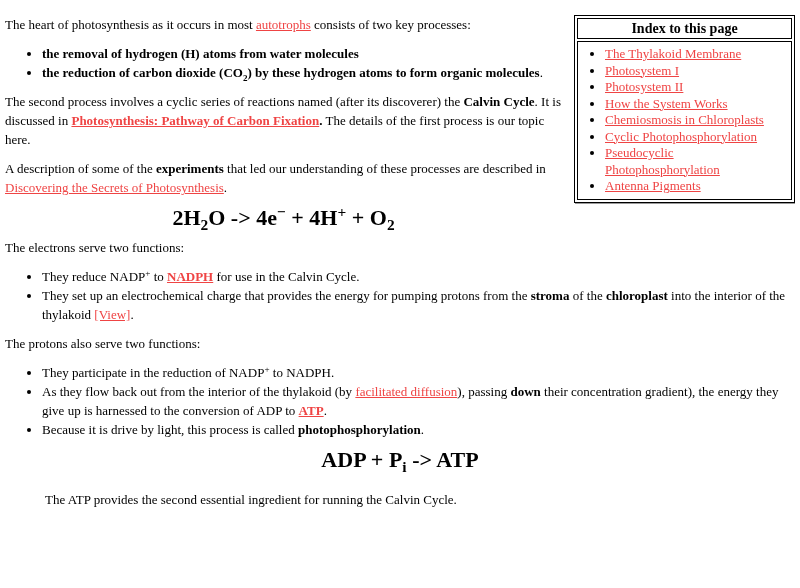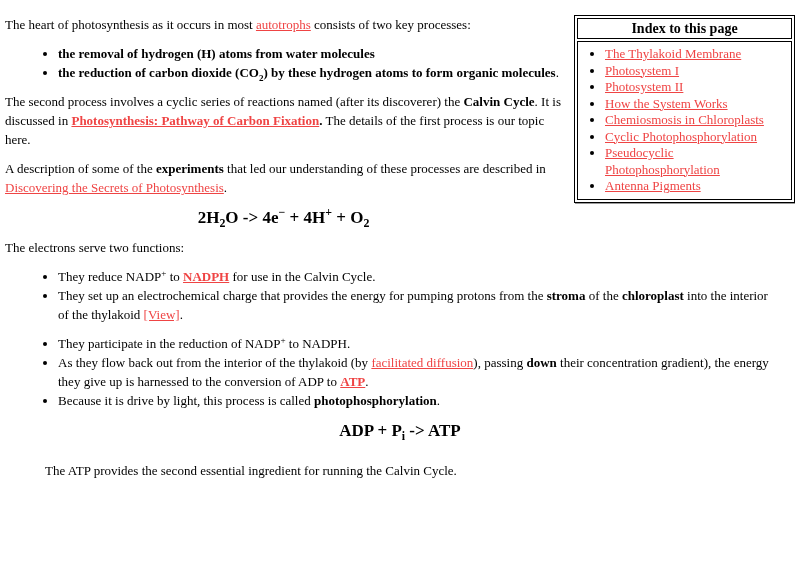--- a/index.html
+++ b/index.html
@@ -13,26 +13,26 @@
   }
   a { color: #ef4444; text-decoration: underline; cursor: pointer; }
   h1 {
     text-align: center;
     font-size: 25px;
     line-height: 28px;
     font-weight: bold;
     margin: 2px 0 16px 0;
   }
   p { margin: 10px 0; }
-  ul.content-list { margin: 10px 16px; padding-left: 37px; }
+  ul.content-list { margin: 10px 0; padding-left: 37px; }
   ul.content-list li { margin: 0; }
   .equation {
     text-align: center;
     font-weight: bold;
-    font-size: 17px;
+    font-size: 22px;
     line-height: 21px;
     margin: 4px 0;
   }
   .indent-note { margin: 20px 40px; }
   sub, sup { font-size: 70%; line-height: 0; }
 
   
   table.index-box {
     float: right;
     width: 221px;
@@ -96,20 +96,21 @@
 
   <div class="equation"><span style="font-weight: bold;">2H</span><span style="font-weight: bold;"><sub>2</sub></span><span style="font-weight: bold;">O -&gt; 4e</span><span style="font-weight: bold;"><sup>−</sup></span><span style="font-weight: bold;"> + 4H</span><span style="font-weight: bold;"><sup>+</sup></span><span style="font-weight: bold;"> + O</span><span style="font-weight: bold;"><sub>2</sub></span></div>
 
   <p>The electrons serve two functions:</p>
 
   <ul class="content-list">
     <li><span>They reduce NADP</span><span><sup>+</sup></span><span> to </span><a href="#" style="font-weight: bold; text-decoration: underline;">NADPH</a><span> for use in the Calvin Cycle.</span></li>
     <li><span>They set up an electrochemical charge that provides the energy for pumping protons from the </span><span style="font-weight: bold;">stroma</span><span> of the </span><span style="font-weight: bold;">chloroplast</span><span> into the interior of the thylakoid </span><a href="#">[View]</a><span>.</span></li>
   </ul>
 
+  <p>The protons also serve two functions:</p>
 
   <ul class="content-list">
     <li><span>They participate in the reduction of NADP</span><span><sup>+</sup></span><span> to NADPH.</span></li>
     <li><span>As they flow back out from the interior of the thylakoid (by </span><a href="#">facilitated diffusion</a><span>), passing </span><span style="font-weight: bold;">down</span><span> their concentration gradient), the energy they give up is harnessed to the conversion of ADP to </span><a href="#" style="font-weight: bold;">ATP</a><span>.</span></li>
     <li><span>Because it is drive by light, this process is called </span><span style="font-weight: bold;">photophosphorylation</span><span>.</span></li>
   </ul>
 
   <div class="equation"><span style="font-weight: bold;">ADP + P</span><span style="font-weight: bold;"><sub>i</sub></span><span style="font-weight: bold;"> -&gt; ATP</span></div>
 
   <div class="indent-note">The ATP provides the second essential ingredient for running the Calvin Cycle.</div>

